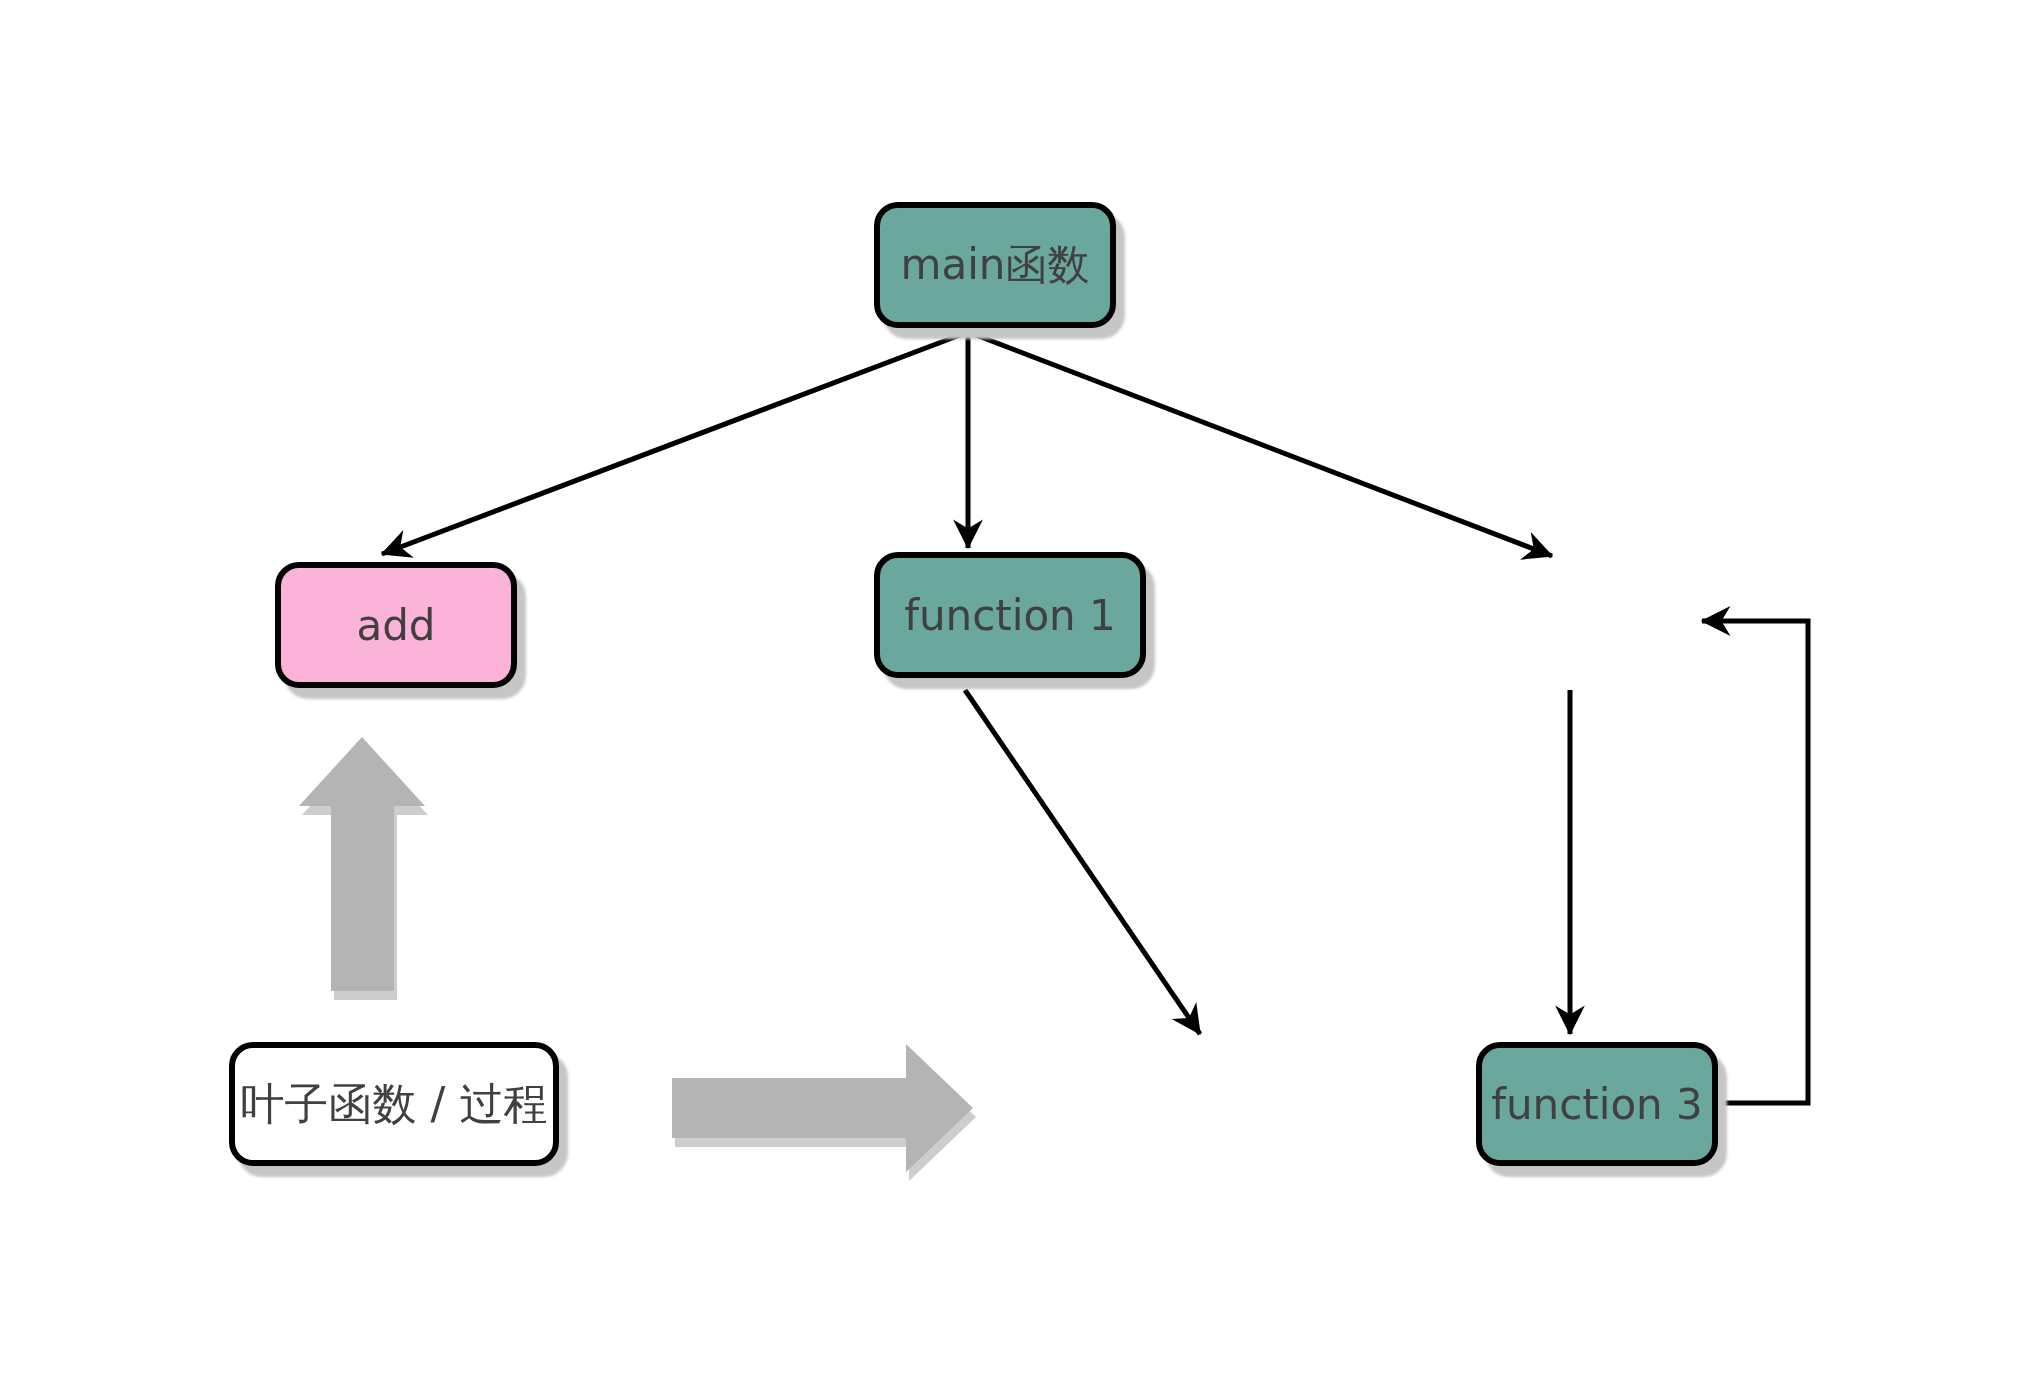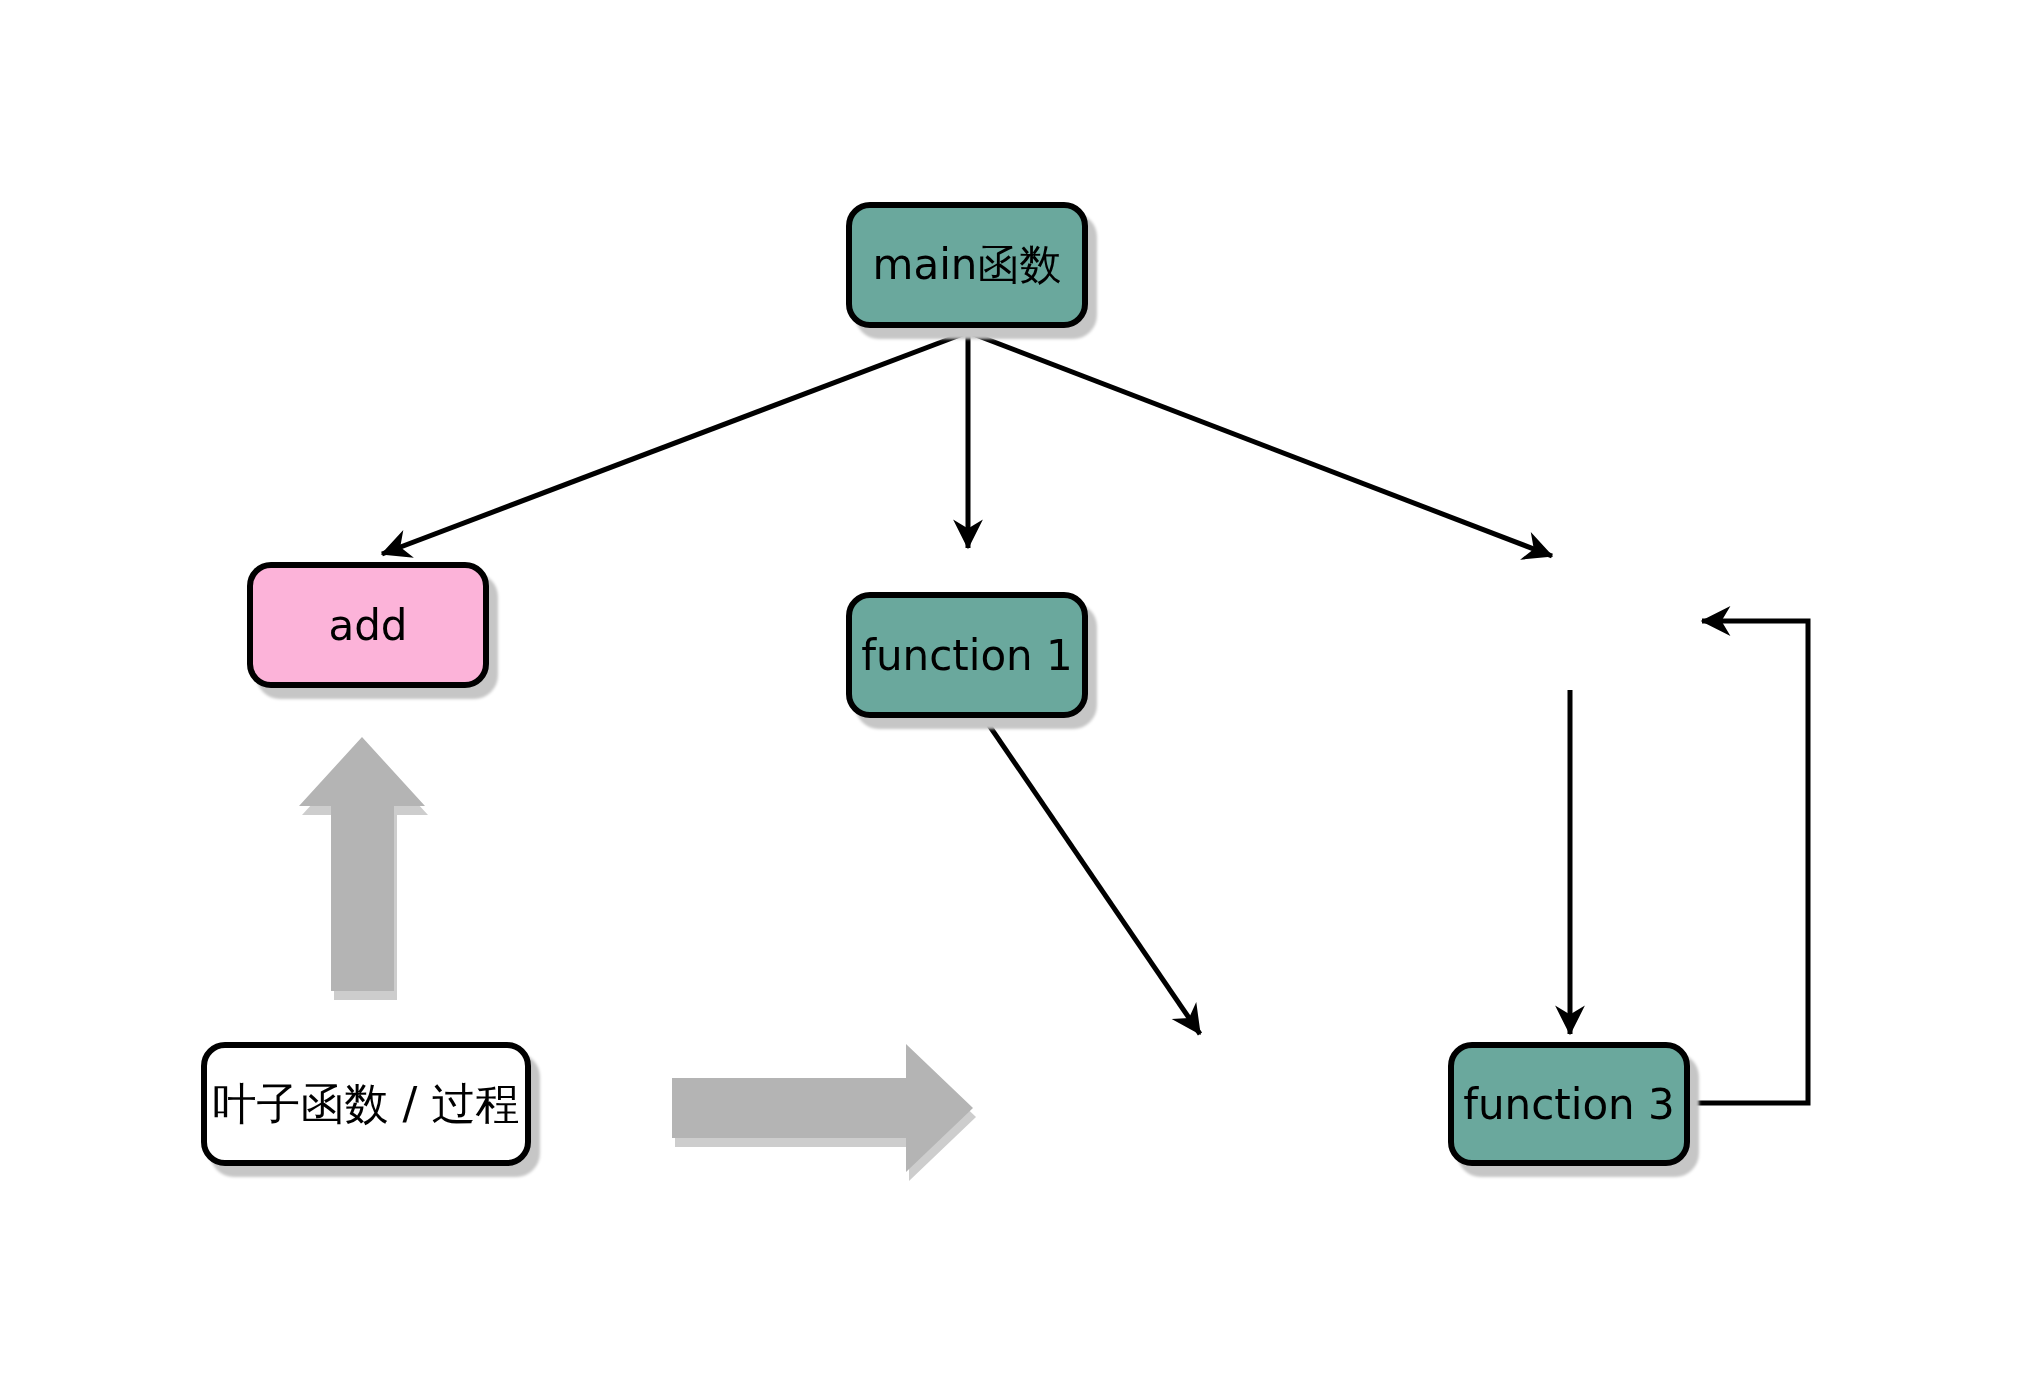--- a/index.html
+++ b/index.html
@@ -23,31 +23,32 @@
   .node {
     position: absolute;
     box-sizing: border-box;
     border: 6px solid #000000;
     border-radius: 24px;
     display: flex;
     align-items: center;
     justify-content: center;
     box-shadow: 9px 11px 3px #c6c6c6;
     font-size: 42px;
-    color: #000000;
+    color: #404040;
     text-align: center;
     white-space: nowrap;
+    margin-left: 28px;
   }
   .node.teal  { background: #6aa89d; }
   .node.pink  { background: #fcb3d9; }
   .node.white { background: #ffffff; }
 
   .n-main      { left: 846px;  top: 202px;  width: 242px; height: 126px; }
   .n-add       { left: 247px;  top: 562px;  width: 242px; height: 126px; }
-  .n-f1        { left: 846px;  top: 592px;  width: 242px; height: 126px; }
+  .n-f1        { left: 846px;  top: 552px;  width: 272px; height: 126px; }
   .n-f2        { left: 1448px; top: 562px;  width: 242px; height: 126px; }
   .n-substract { left: 1089px; top: 1042px; width: 242px; height: 124px; }
   .n-f3        { left: 1448px; top: 1042px; width: 242px; height: 124px; }
   .n-legend    { left: 201px;  top: 1042px; width: 330px; height: 124px; font-size: 44px; }
 
   .edge {
     stroke: #000000;
     stroke-width: 5;
     fill: none;
   }

